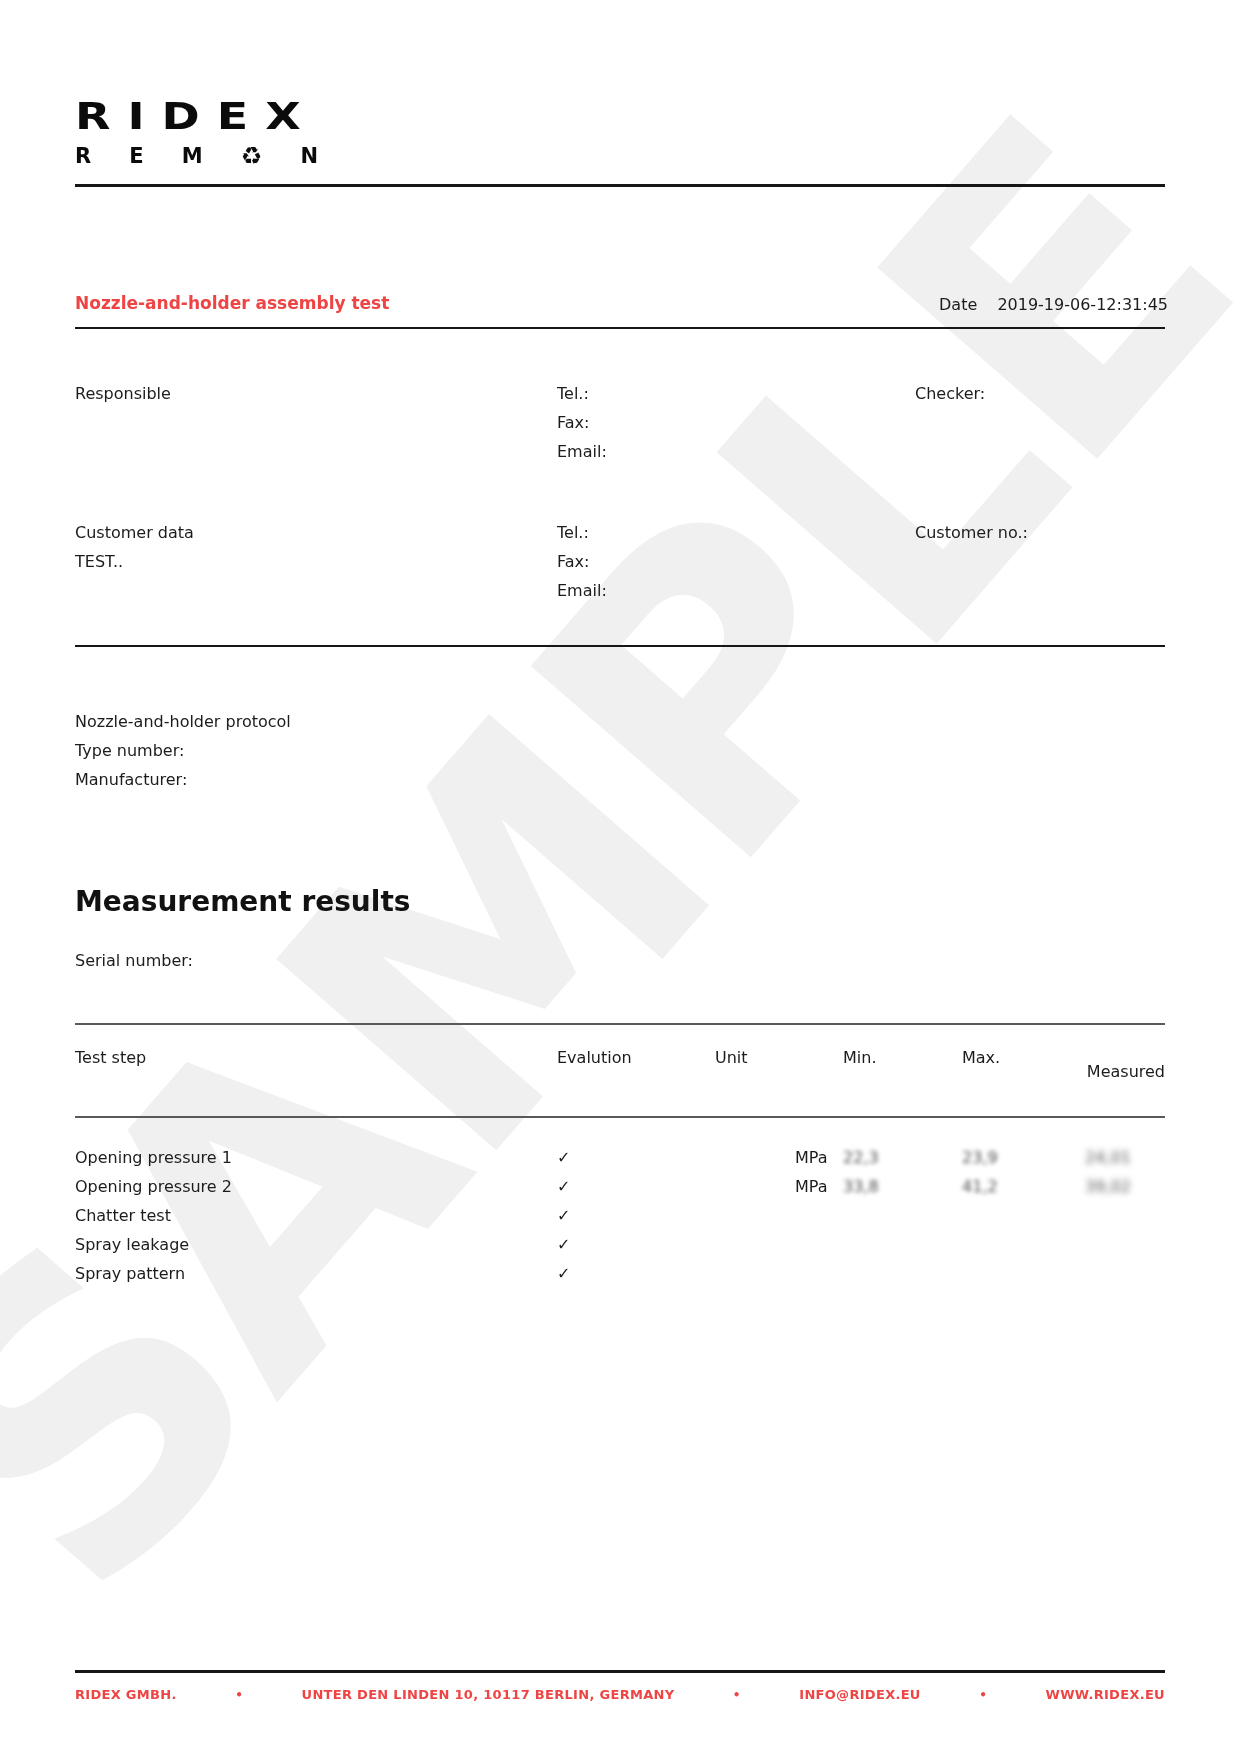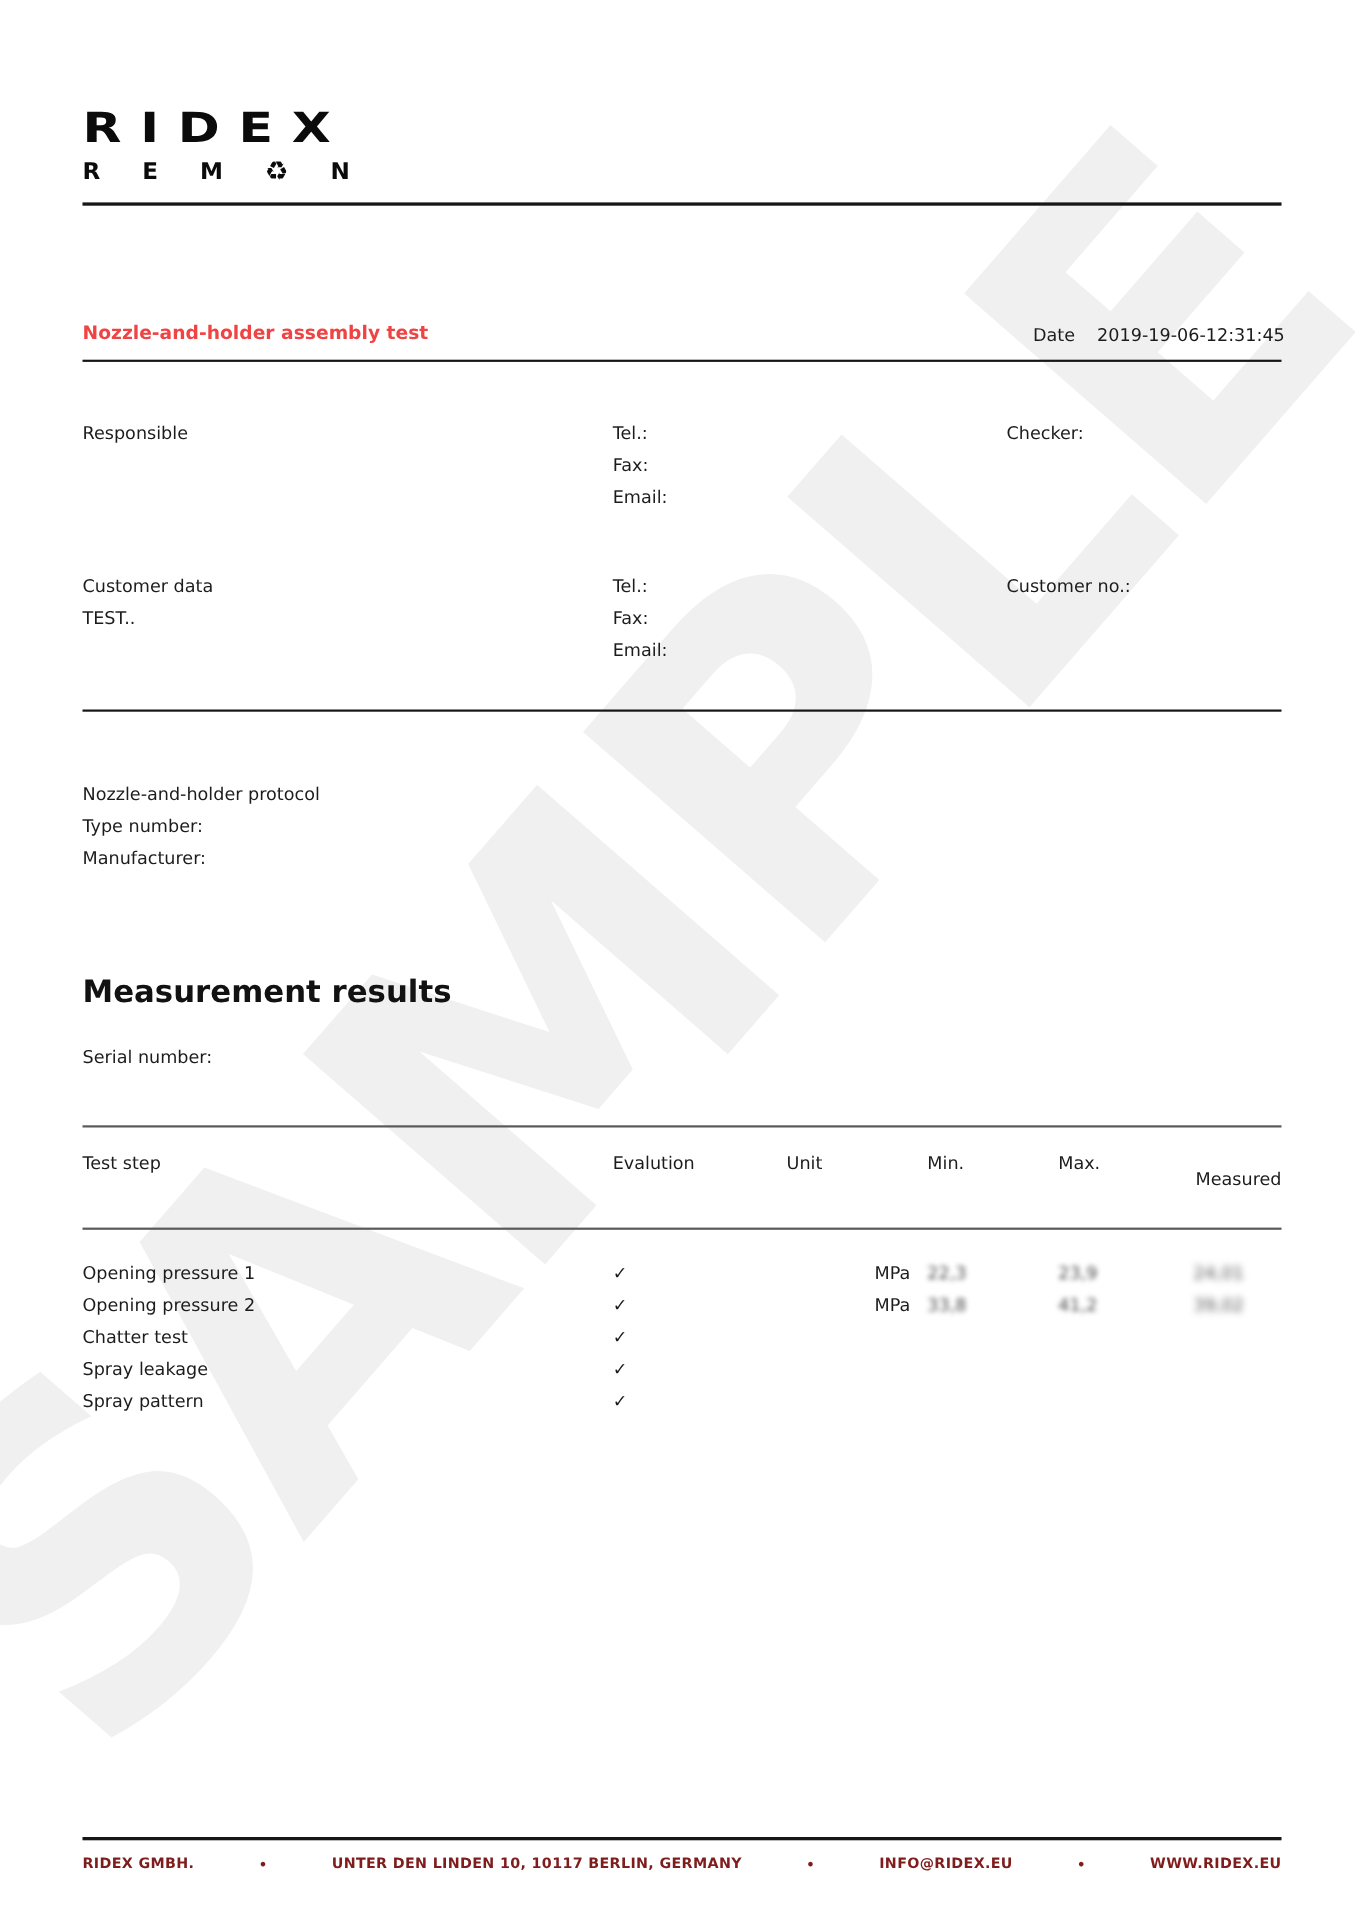--- a/index.html
+++ b/index.html
@@ -68,21 +68,21 @@
   .cl-unit{left:676px;margin-left:44px;}
   .cl-min{left:768px;}
   .cl-max{left:887px;}
   .cl-meas{left:1010px;}
   .blur-soft{color:#4a4a4a;filter:blur(2.2px);}
   .blur-strong{color:#565656;filter:blur(3.2px);}
   
   .footer{
     position:absolute;left:75px;top:1687px;width:1090px;
     display:flex;justify-content:space-between;align-items:center;
-    font-size:13px;font-weight:700;letter-spacing:0.3px;color:#7f1d1d;
+    font-size:13px;font-weight:700;letter-spacing:0.3px;color:#ef4444;
   }
   .footer .dot{font-size:12px;}
 </style>
 </head>
 <body>
 
 <div id="page">
 
   <div class="watermark">SAMPLE</div>
 

